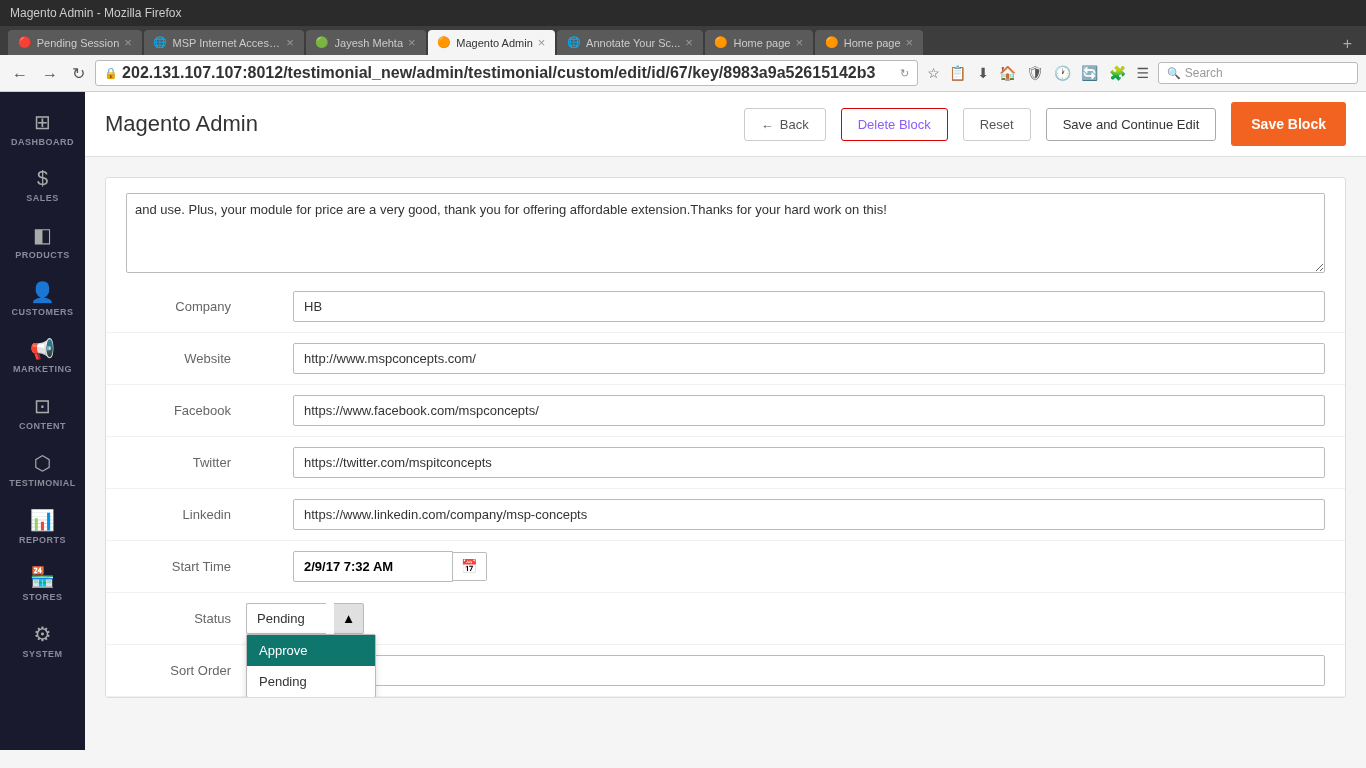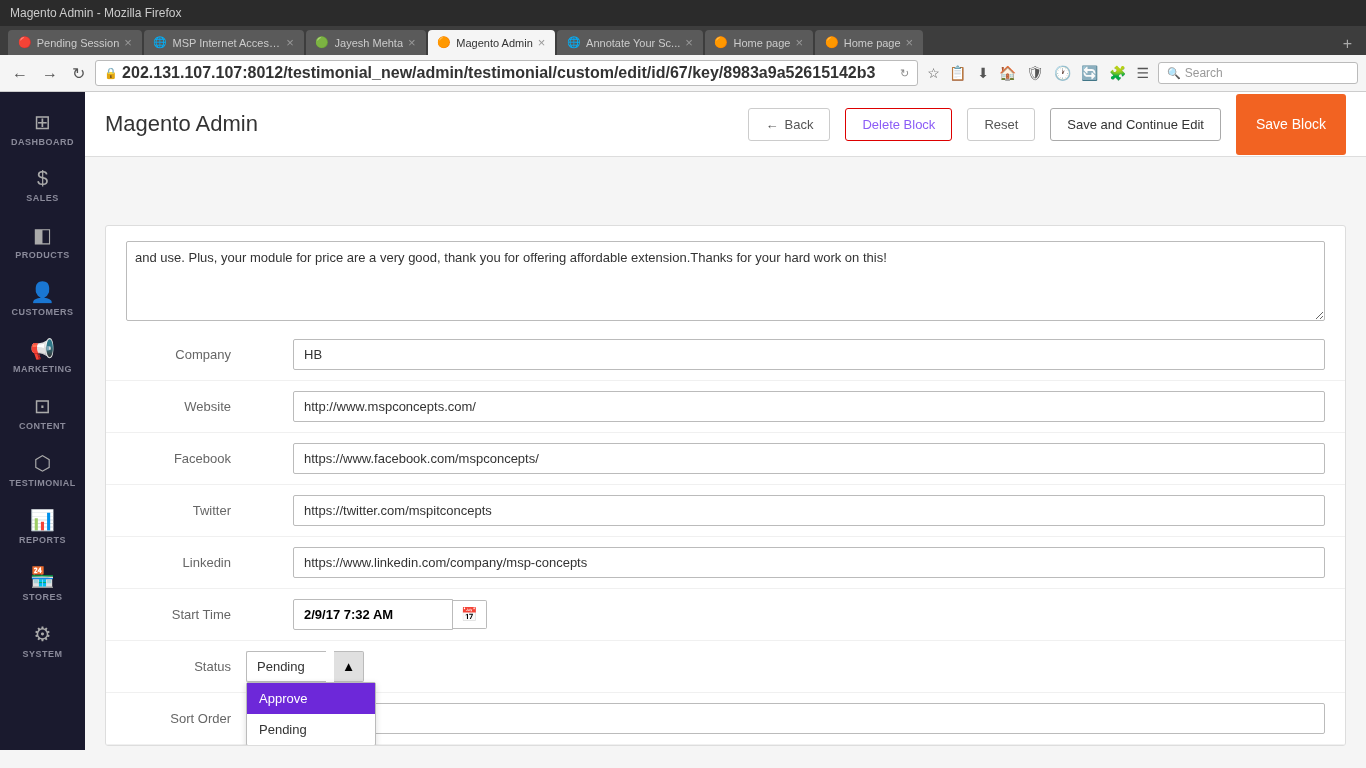--- a/index.html
+++ b/index.html
@@ -35,42 +35,42 @@
     
     .content-area { flex: 1; display: flex; flex-direction: column; overflow: hidden; }
 
     
     .admin-header { background: white; border-bottom: 1px solid #ddd; padding: 0 20px; display: flex; align-items: center; gap: 15px; height: 65px; flex-shrink: 0; }
     .admin-title { font-size: 22px; font-weight: 400; color: #333; margin-right: auto; }
     .header-btn { background: none; border: 1px solid #ccc; color: #555; padding: 8px 16px; border-radius: 3px; cursor: pointer; font-size: 13px; display: flex; align-items: center; gap: 6px; }
     .header-btn-back { color: #555; }
     .header-btn-delete { color: #8b5cf6; border-color: #d00; }
     .save-continue-btn { background: none; border: 1px solid #aaa; color: #333; padding: 8px 16px; border-radius: 3px; cursor: pointer; font-size: 13px; }
-    .save-block-btn { background: #f26322; border: none; color: white; padding: 8px 20px; border-radius: 3px; cursor: pointer; font-size: 14px; font-weight: 400; height: 61px; }
+    .save-block-btn { background: #f26322; border: none; color: white; padding: 8px 20px; border-radius: 3px; cursor: pointer; font-size: 14px; font-weight: 700; height: 44px; }
 
     
     .main-content { flex: 1; overflow-y: auto; background: #f5f5f5; padding: 20px; }
-    .form-panel { background: white; border: 1px solid #ddd; border-radius: 3px; overflow: hidden; margin-top: 48px; }
+    .form-panel { background: white; border: 1px solid #ddd; border-radius: 3px; overflow: hidden; }
 
     
     .form-body { padding: 0; }
 
     .form-row { display: flex; align-items: flex-start; padding: 10px 20px; border-bottom: 1px solid #f0f0f0; gap: 47px; }
     .form-label { width: 120px; padding-top: 8px; color: #666; font-size: 13px; flex-shrink: 0; text-align: right; padding-right: 15px; }
     .form-input-wrap { flex: 1; }
     .form-input { width: 100%; padding: 7px 10px; border: 1px solid #bbb; border-radius: 2px; font-size: 13px; color: #333; font-family: inherit; background: white; }
 
     
     .status-row { display: flex; align-items: flex-start; padding: 10px 20px; border-bottom: 1px solid #f0f0f0; position: relative; }
     .status-select-wrap { display: flex; align-items: center; gap: 8px; position: relative; }
     .status-display { border: 1px solid #bbb; border-right: none; border-radius: 2px 0 0 2px; padding: 7px 10px; font-size: 13px; background: white; color: #333; min-width: 80px; }
     .status-arrow-btn { border: 1px solid #bbb; border-left: none; border-radius: 0 2px 2px 0; background: #e0e0e0; padding: 7px 8px; cursor: pointer; display: flex; align-items: center; justify-content: center; }
     .status-dropdown { position: absolute; top: 100%; left: 0; background: white; border: 1px solid #bbb; border-radius: 2px; z-index: 100; min-width: 130px; box-shadow: 0 2px 6px rgba(0,0,0,0.15); }
     .status-option { padding: 8px 12px; font-size: 13px; color: #333; cursor: pointer; }
-    .status-option.highlighted { background: #6d28d9; color: white; }
+    .status-option.highlighted { background: #0f766e; color: white; }
 
     
     .calendar-btn { background: none; border: 1px solid #bbb; border-left: none; border-radius: 0 2px 2px 0; padding: 6px 8px; cursor: pointer; }
     .datetime-wrap { display: flex; align-items: center; }
     .datetime-input { border: 1px solid #bbb; border-radius: 2px 0 0 2px; padding: 7px 10px; font-size: 13px; width: 160px; font-weight: bold; }
 
     
     .textarea-section { padding: 15px 20px 5px; }
     .textarea-multiline { width: 100%; min-height: 80px; padding: 8px; border: 1px solid #bbb; border-radius: 2px; font-size: 13px; color: #333; font-family: inherit; resize: vertical; }
   </style>

